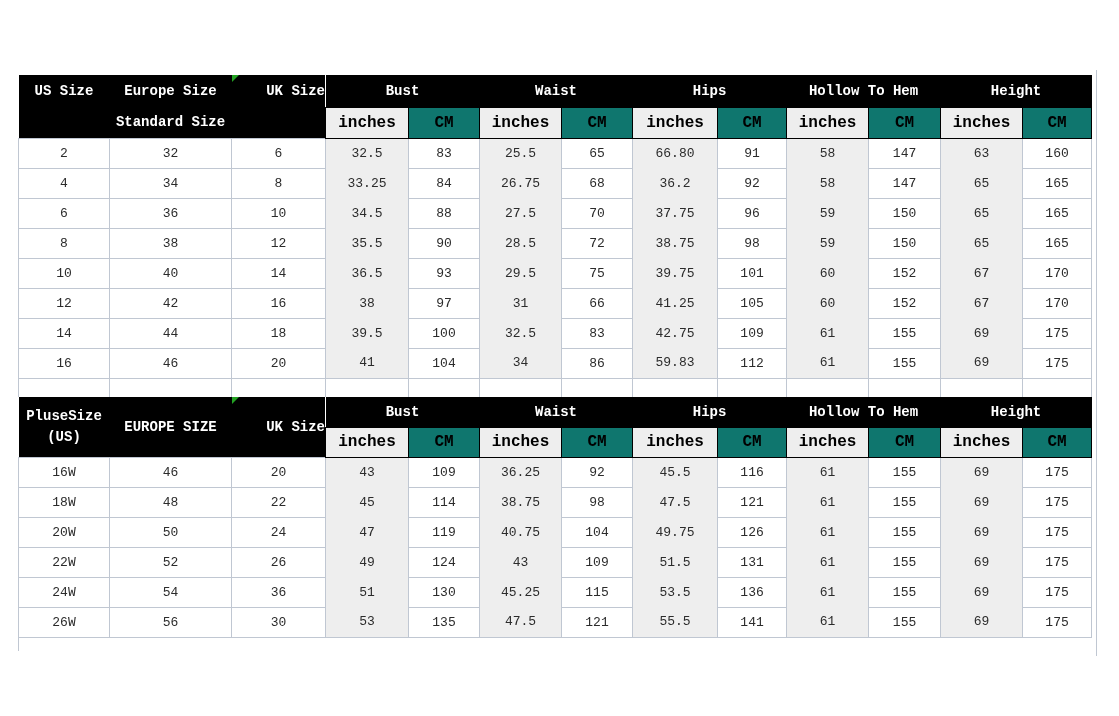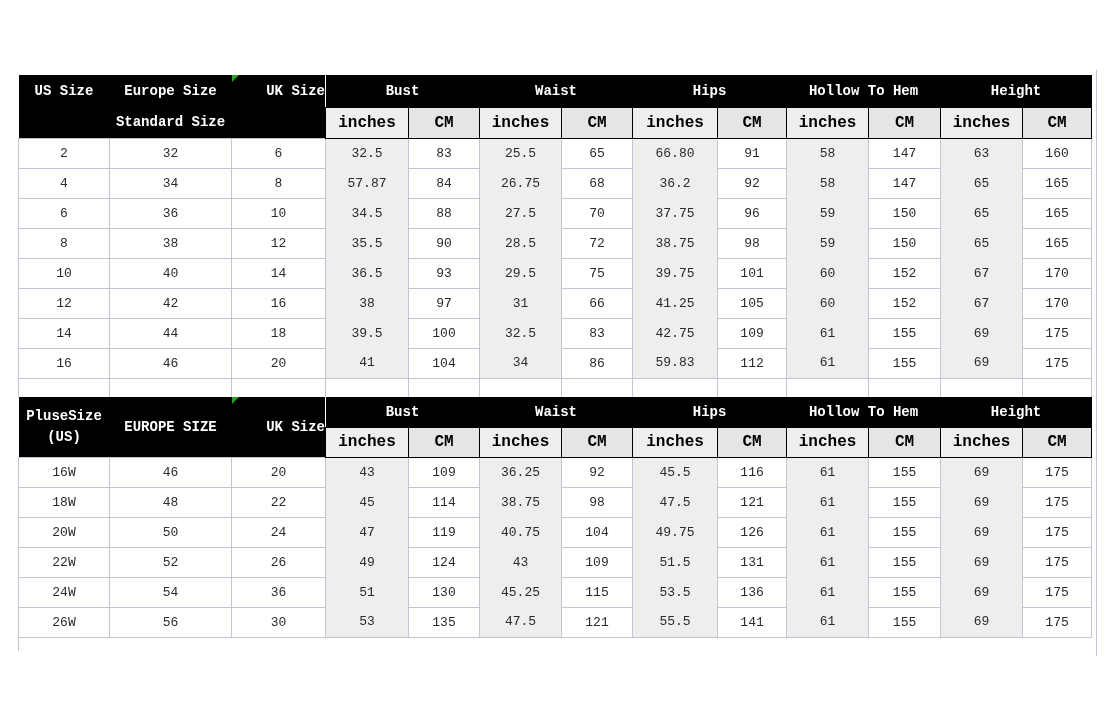--- a/index.html
+++ b/index.html
@@ -5,21 +5,21 @@
   html,body{margin:0;padding:0;background:#fff;}
   .canvas{position:relative;width:1119px;height:716px;background:#fff;overflow:hidden;
           font-family:Liberation Mono, monospace;}
   .sheet{position:absolute;left:18px;top:75px;width:1073px;border-collapse:collapse;table-layout:fixed;}
   th,td{padding:0;margin:0;text-align:center;vertical-align:middle;overflow:hidden;font-weight:normal;white-space:nowrap;}
   .blk{background:var(--header-bg,#000);color:var(--header-text,#fff);font-weight:bold;font-size:14px;border:0;}
   .vtop{vertical-align:top;padding-top:8px;}
   .rel{position:relative;text-align:right;}
   .unit{font-weight:bold;font-size:16px;color:#000;border:1px solid #000;}
   .uin{background:var(--inches-fill,#eee);}
-  .ucm{background:#e5e5e5;}
+  .ucm{background:#0f766e;}
   .w{background:#fff;border:1px solid var(--gridline,#c0c7d2);font-size:13px;color:var(--data-text,#2b2b2b);}
   .g{background:var(--inches-fill,#eee);border-left:1px solid var(--gridline,#c0c7d2);
      border-right:1px solid var(--gridline,#c0c7d2);border-top:0;border-bottom:0;
      font-size:13px;color:var(--data-text,#2b2b2b);}
   .g.bb{border-bottom:1px solid var(--gridline,#c0c7d2);}
   .gapc{background:#fff;border:1px solid var(--gridline,#c0c7d2);border-bottom:0;}
   .tri{position:absolute;left:0;top:0;width:0;height:0;border-style:solid;
        border-width:7px 7px 0 0;
        border-color:var(--flag-green,#23a223) transparent transparent transparent;}
   .two{line-height:21px;}
@@ -84,21 +84,21 @@
           <td class="w">91</td>
           <td class="g">58</td>
           <td class="w">147</td>
           <td class="g">63</td>
           <td class="w">160</td>
         </tr>
         <tr style="height: 30px;">
           <td class="w">4</td>
           <td class="w">34</td>
           <td class="w">8</td>
-          <td class="g">57.87</td>
+          <td class="g">33.25</td>
           <td class="w">84</td>
           <td class="g">26.75</td>
           <td class="w">68</td>
           <td class="g">36.2</td>
           <td class="w">92</td>
           <td class="g">58</td>
           <td class="w">147</td>
           <td class="g">65</td>
           <td class="w">165</td>
         </tr>

